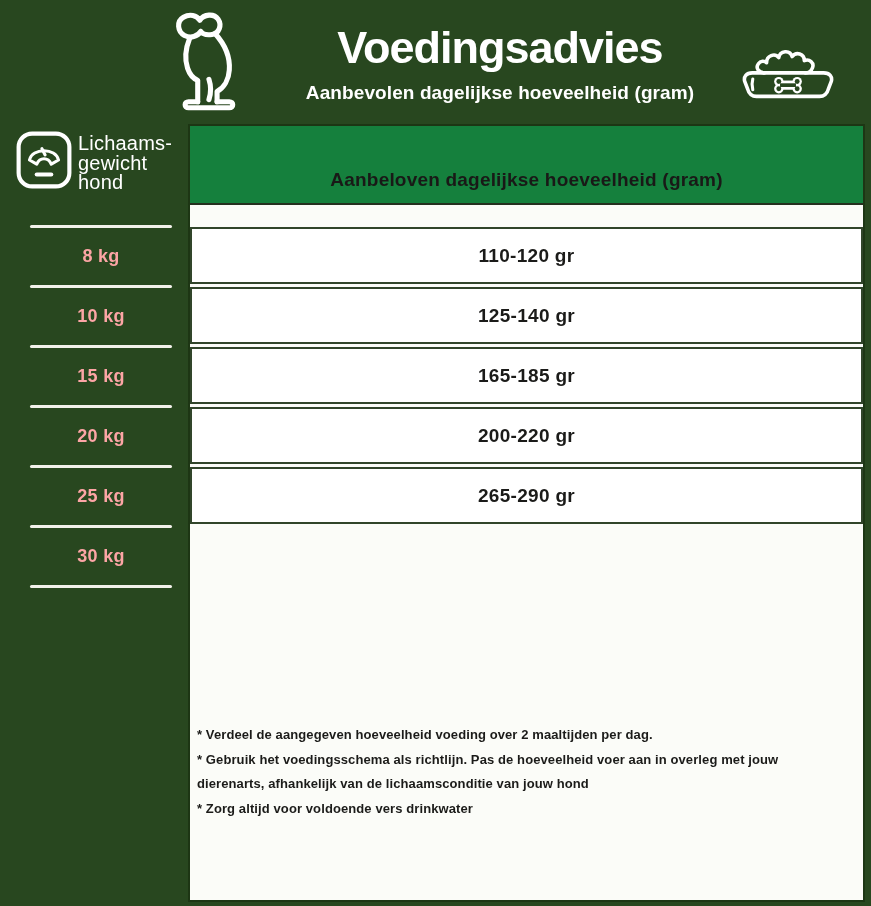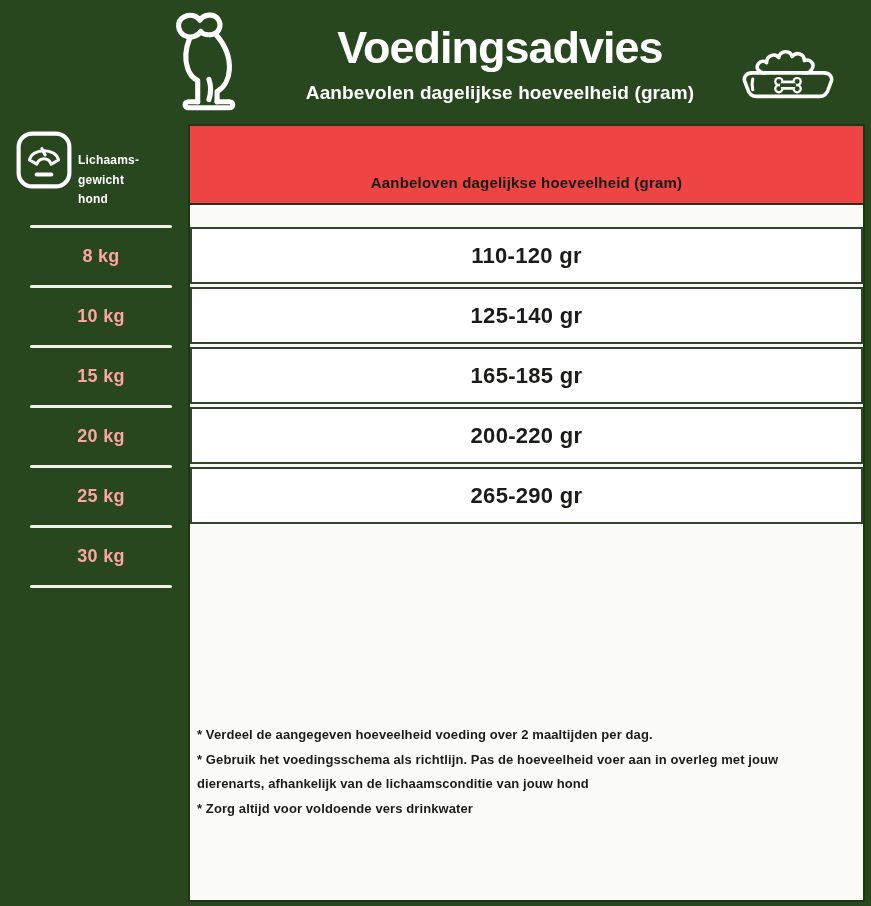--- a/index.html
+++ b/index.html
@@ -10,48 +10,48 @@
   }
   
   .dog-icon{position:absolute;left:164px;top:8px;width:98px;height:110px;}
   .bowl-icon{position:absolute;left:738px;top:42px;width:100px;height:72px;}
   .title-wrap{position:absolute;left:215px;top:24px;width:570px;text-align:center;color:#ffffff;}
   .title{font-size:45px;font-weight:700;letter-spacing:-1px;line-height:1.05;}
   .subtitle{font-size:19px;font-weight:700;margin-top:11px;letter-spacing:.1px;}
   
   .scale-icon{position:absolute;left:16px;top:131px;width:56px;height:58px;}
   .weight-header-label{
-    position:absolute;left:78px;top:151px;width:110px;
-    color:#ffffff;font-size:12px;font-weight:700;line-height:19.5px;letter-spacing:.2px;
+    position:absolute;left:78px;top:134px;width:110px;
+    color:#ffffff;font-size:20px;font-weight:400;line-height:19.5px;letter-spacing:.2px;
   }
   .weight-header-label span{display:block;}
   .sep{position:absolute;left:30px;width:142px;height:3px;background:#f2f1ea;border-radius:2px;}
   .weight-label{
     position:absolute;left:30px;width:142px;height:57px;
     display:flex;align-items:center;justify-content:center;
     color:#fca5a5;font-size:18px;font-weight:700;letter-spacing:.3px;
   }
   
   .panel{
     position:absolute;left:188px;top:124px;width:677px;height:778px;
     background:#fbfcf8;border:2px solid #1d3614;box-sizing:border-box;
   }
   .col-header{
     position:absolute;top:0;left:0;right:0;height:79px;
-    background:#ef4444;border-bottom:2px solid #25301f;box-sizing:border-box;
+    background:#15803d;border-bottom:2px solid #25301f;box-sizing:border-box;
     display:flex;align-items:flex-end;justify-content:center;
-    font-size:15px;font-weight:700;color:#191917;letter-spacing:.2px;
+    font-size:19px;font-weight:700;color:#191917;letter-spacing:.2px;
     padding-bottom:12px;
   }
   .rows{position:absolute;top:101px;left:0;right:0;}
   .row{
     height:57px;margin-bottom:3px;background:#ffffff;
     border:2px solid #31452a;box-sizing:border-box;
     display:flex;align-items:center;justify-content:center;
-    font-size:22px;font-weight:600;color:#1b1b19;letter-spacing:.3px;
+    font-size:19px;font-weight:600;color:#1b1b19;letter-spacing:.3px;
   }
   .footnotes{
     position:absolute;left:7px;right:16px;top:597px;
     font-size:13px;font-weight:600;color:#1b1b19;line-height:24.5px;letter-spacing:.1px;
   }
   .footnotes p{margin:0;}
   svg{display:block;}
 </style>
 </head>
 <body>

